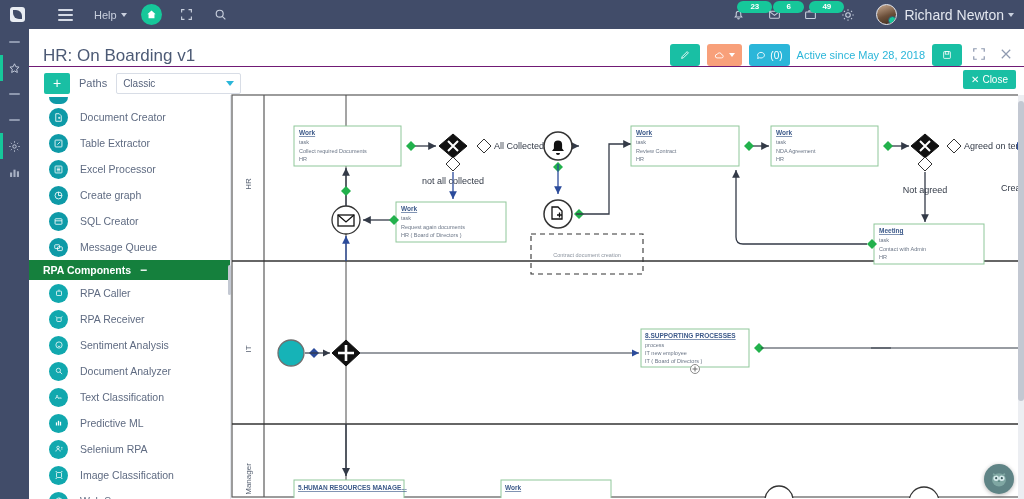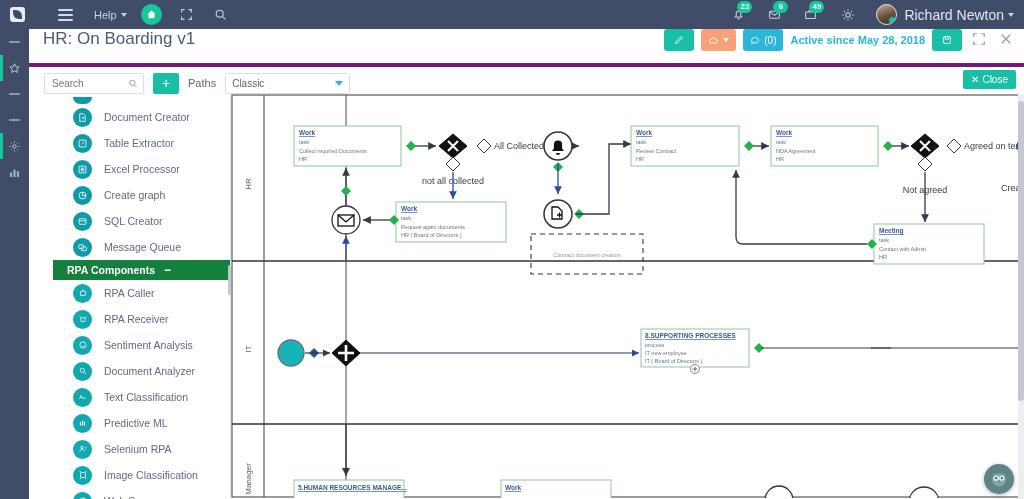--- a/index.html
+++ b/index.html
@@ -30,21 +30,21 @@
   .burger span{ display:block; width:15px; height:2px; background:#d6dbe6; border-radius:1px;}
   .helpitem{ color:#c9d0de; font-size:11px; margin-left:12px; display:flex; align-items:center; gap:4px; }
   .caret-d{ width:0;height:0;border-left:3.5px solid transparent;border-right:3.5px solid transparent;border-top:4px solid #c9d0de; }
   .homebtn{ width:21px;height:21px;border-radius:50%;background:#16c79a;margin-left:14px;display:flex;align-items:center;justify-content:center;}
   .homebtn svg{ display:block; }
   .navicon{ margin-left:16px; width:18px; height:18px; display:flex;align-items:center;justify-content:center;}
   .nav-right{ margin-left:auto; display:flex; align-items:center; gap:0; padding-right:10px;}
   .bell-wrap{ position:relative; margin-left:16px; width:20px;height:22px;display:flex;align-items:center;justify-content:center;}
   .badge{
     position:absolute; top:-3px; left:9px; background:#16c79a; color:#fff;
-    font-size:8px; line-height:11px; height:12px; min-width:15px; padding:0 3px;
+    font-size:8px; line-height:11px; height:12px; min-width:15px; padding:0 13px;
     border-radius:7px; text-align:center; font-weight:bold;
   }
   .avatar{
     width:21px;height:21px;border-radius:50%;margin-left:18px; position:relative;
     background:linear-gradient(160deg,#c9ab92 0%,#6b4f3a 55%,#3b2a1d 100%);
     border:1.5px solid #e6e9f0; overflow:hidden;
   }
   .avatar:after{
     content:""; position:absolute; right:-1px; bottom:-1px; width:7px;height:7px;
     background:#16c79a; border-radius:50%; border:1.5px solid #414c69;
@@ -61,33 +61,33 @@
     position:relative; color:#aab3c6;
   }
   .rail-item.active:before{
     content:""; position:absolute; left:0; top:0; width:3px; height:26px; background:#16c79a;
   }
   .rail-dash{ width:11px;height:2px;background:#8e98ae;border-radius:1px;}
 
   
   .titlebar{
     position:absolute; top:29px; left:29px; width:995px; height:38px;
-    background:#ffffff; border-bottom:4px solid #701a75;
-    display:flex; align-items:flex-start; padding:0 8px 0 14px;
+    background:#ffffff; border-bottom:1px solid #701a75;
+    display:flex; align-items:flex-end; padding:0 8px 0 14px;
   }
   .page-title{ font-size:17px; color:#4c5a75; font-weight:400; }
   .tb-right{ margin-left:auto; display:flex; align-items:center; gap:7px; }
   .tb-btn{
     height:22px; min-width:30px; border-radius:3px; display:flex; align-items:center;
     justify-content:center; color:#fff; font-size:10px; gap:4px; padding:0 7px; cursor:pointer;
   }
   .tb-teal{ background:#19bfa4; }
   .tb-orange{ background:#f8a07a; }
   .tb-blue{ background:#2bb6d9; }
-  .tb-status{ color:#2bb6d9; font-size:11px; font-weight:bold; }
+  .tb-status{ color:#2bb6d9; font-size:11px; font-weight:normal; }
   .tb-plain{ color:#8f9ab0; font-size:15px; cursor:pointer; padding:0 3px;}
 
   
   .toolbar{
     position:absolute; top:67px; left:29px; width:995px; height:32px;
     background:#fff; display:flex; align-items:center; padding-left:15px; gap:9px;
   }
   .search-box{
     width:100px; height:21px; border:1px solid #d8dde6; border-radius:2px;
     display:flex; align-items:center; padding:0 5px; background:#fff;
@@ -108,21 +108,21 @@
   .select-box .cd{ margin-left:auto; }
   .caret-blue{ width:0;height:0;border-left:4px solid transparent;border-right:4px solid transparent;border-top:5px solid #2bb6d9; }
   .close-btn{
     position:absolute; right:8px; top:70px; height:19px; background:#19bfa4; color:#fff;
     font-size:10px; border-radius:2px; display:flex; align-items:center; padding:0 8px; gap:3px; cursor:pointer;
   }
 
   
   .palette{
     position:absolute; top:95px; left:29px; width:202px; height:404px;
-    background:#fff; overflow:hidden; border-right:1px solid #e2e6ec;padding-left:24px;
+    background:#fff; overflow:hidden; border-right:1px solid #e2e6ec;
   }
   .pal-row{ height:26px; display:flex; align-items:center; padding-left:20px; gap:12px; cursor:pointer;}
   .pal-ico{
     width:19px;height:19px;border-radius:50%;background:#0e9aa7;flex:0 0 19px;
     display:flex;align-items:center;justify-content:center;color:#fff;
   }
   .pal-ico.teal2{ background:#11a8ae; }
   .pal-label{ font-size:10.5px; color:#5f6b82; }
   .pal-group{
     height:20px; background:#15803d; color:#fff; font-size:10.5px; font-weight:bold;
@@ -294,27 +294,20 @@
       </div>
       <div class="tb-plain">
         <svg width="14" height="14" viewBox="0 0 16 16" fill="none" stroke="#8f9ab0" stroke-width="1.4">
           <path d="M3.2 3.2l9.6 9.6M12.8 3.2l-9.6 9.6"></path>
         </svg>
       </div>
     </div>
   </div>
 
   <div class="toolbar">
-    <div class="search-box">
-      <input type="text" placeholder="Search" style="">
-      <svg width="11" height="11" viewBox="0 0 16 16" fill="none" stroke="#8c95a8" stroke-width="1.4">
-        <circle cx="7" cy="7" r="4.3"></circle>
-          <path d="M10.2 10.2 L14 14"></path>
-      </svg>
-    </div>
     <div class="plus-btn">+</div>
     <div class="paths-label">Paths</div>
     <div class="select-box">
       <span>Classic</span>
       <span class="cd caret-blue"></span>
     </div>
   </div>
 
   <div class="close-btn">
     <span>✕</span>

